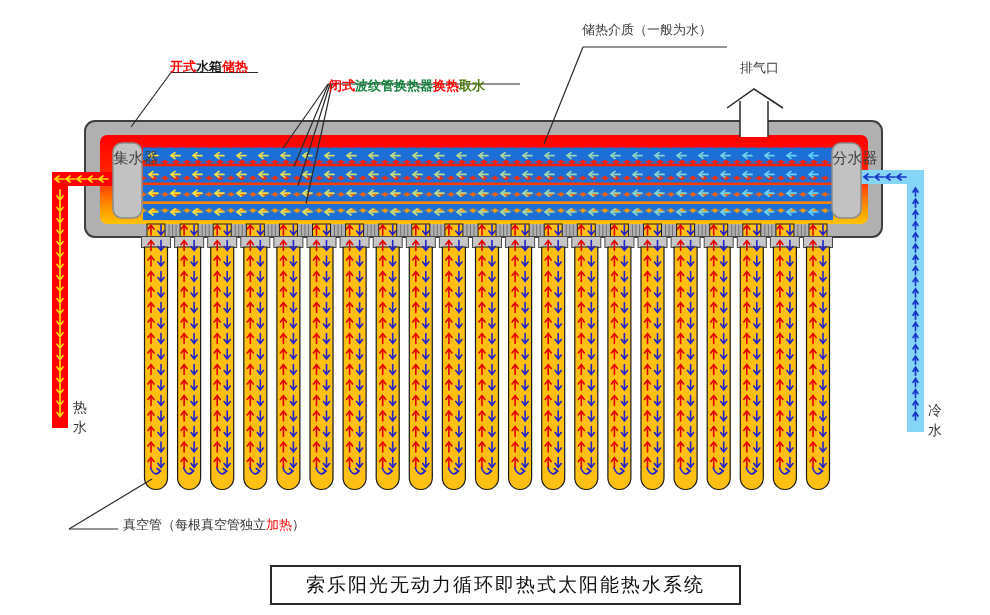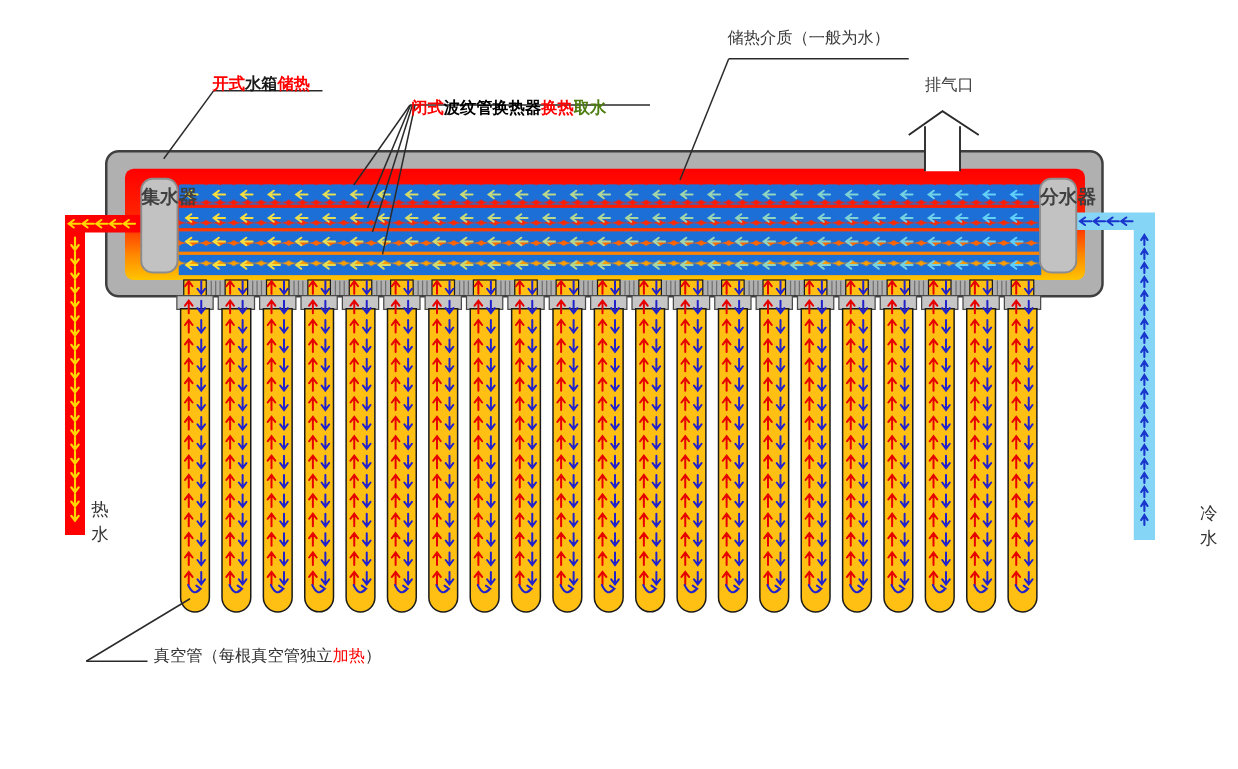--- a/index.html
+++ b/index.html
@@ -9,21 +9,21 @@
   }
   #diagram-svg{position:absolute;left:0;top:0;}
   .lbl{position:absolute;white-space:nowrap;font-size:13px;line-height:1.1;color:#3a3a3a;}
   .lbl.bold{font-weight:bold;color:#1a1a1a;margin-top:12px;}
   .vtext{
     position:absolute;width:18px;font-size:14px;line-height:1.4;color:#333;
     word-break:break-all;text-align:center;white-space:normal;margin-top:20px;
   }
   .boxtext{
     position:absolute;width:46px;font-size:15px;line-height:1.5;color:#3f3f3f;
-    word-break:break-all;text-align:left;white-space:normal;font-weight:700;
+    word-break:break-all;text-align:center;white-space:normal;font-weight:400;
   }
   #title-box{
     position:absolute;left:270px;top:565px;width:467px;height:36px;
     border:2px solid #2a2a2a;display:flex;align-items:center;justify-content:center;
     font-family:"Liberation Serif","DejaVu Serif",serif;font-size:19px;color:#101010;
     letter-spacing:2px;
   }
 </style>
 </head>
 <body>
@@ -436,30 +436,31 @@
         <path d="M69 529 H118" stroke="#2a2a2a" stroke-width="1.2" fill="none"></path>
         <path d="M69 529 L152 479" stroke="#2a2a2a" stroke-width="1.2" fill="none"></path>
       </g>
     </svg>
 
   <div class="lbl bold" style="left:170px;top:48px;">
     <span style="color: rgb(255, 0, 0);">开式</span><span style="color: rgb(26, 26, 26);">水箱</span><span style="color: rgb(255, 0, 0);">储热</span>
   </div>
 
   <div class="lbl bold" style="left:329px;top:67px;">
-    <span style="color: rgb(255, 0, 0);">闭式</span><span style="color: #000000; font-family: Liberation Mono, monospace;">波纹管换热器</span><span style="color: rgb(255, 0, 0);">换热</span><span style="color: #4d7c0f;">取水</span>
+    <span style="color: rgb(255, 0, 0);">闭式</span><span style="color: #15803d; font-family: Liberation Mono, monospace;">波纹管换热器</span><span style="color: rgb(255, 0, 0);">换热</span><span style="color: #4d7c0f;">取水</span>
   </div>
 
   <div class="lbl" style="left:582px;top:23px;">储热介质（一般为水）</div>
 
   <div class="lbl" style="left:740px;top:61px;">排气口</div>
 
   <div class="lbl" style="left:123px;top:518px;">
     <span style="color: rgb(51, 51, 51);">真空管（每根真空管独立</span><span style="color: rgb(255, 0, 0);">加热</span><span style="color: rgb(51, 51, 51);">）</span>
   </div>
 
   <div class="vtext" style="left:71px;top:378px;">热水</div>
-  <div class="vtext" style="left:958px;top:381px;">冷水</div>
+  <div class="vtext" style="left:926px;top:381px;">冷水</div>
 
   <div class="boxtext" style="left:113px;top:147px;">集水器</div>
   <div class="boxtext" style="left:832px;top:147px;">分水器</div>
 
+  <div id="title-box">索乐阳光无动力循环即热式太阳能热水系统</div>
 </div>
 
 </body></html>

